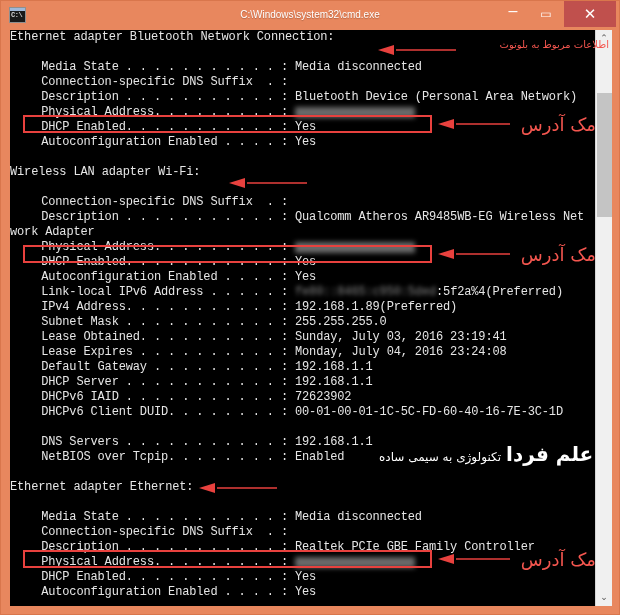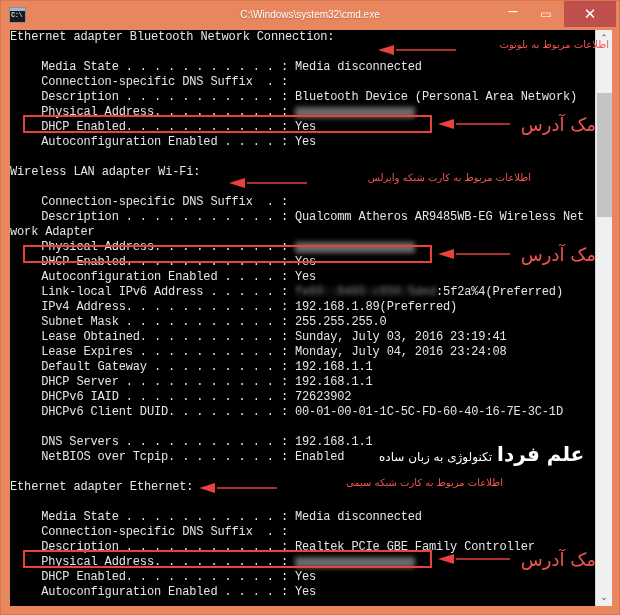--- a/index.html
+++ b/index.html
@@ -250,47 +250,45 @@
       </svg>
     </div>
     <div class="ann-label" style="left:515px; top:113px; width:80px;">مک آدرس</div>
 
     <div class="ann-arrow" style="left:228px; top:176px; width:78px;">
       <svg width="78" height="12" viewBox="0 0 78 12">
         <line x1="18" y1="6" x2="78" y2="6" stroke="#e8413e" stroke-width="1.6"></line>
         <polygon points="0,6 16,1 16,11" fill="#e8413e"></polygon>
       </svg>
     </div>
-    <div class="ann-label big" style="left:260px; top:171px; width:270px;">اطلاعات مربوط به کارت شبکه وایرلس</div>
 
     <div class="ann-box" style="left:22px; top:244px; width:409px; height:18px;"></div>
     <div class="ann-arrow" style="left:437px; top:247px; width:72px;">
       <svg width="72" height="12" viewBox="0 0 72 12">
         <line x1="18" y1="6" x2="72" y2="6" stroke="#e8413e" stroke-width="1.6"></line>
         <polygon points="0,6 16,1 16,11" fill="#e8413e"></polygon>
       </svg>
     </div>
     <div class="ann-label" style="left:515px; top:243px; width:80px;">مک آدرس</div>
 
     <div class="ann-arrow" style="left:198px; top:481px; width:78px;">
       <svg width="78" height="12" viewBox="0 0 78 12">
         <line x1="18" y1="6" x2="78" y2="6" stroke="#e8413e" stroke-width="1.6"></line>
         <polygon points="0,6 16,1 16,11" fill="#e8413e"></polygon>
       </svg>
     </div>
-    <div class="ann-label big" style="left:232px; top:476px; width:270px;">اطلاعات مربوط به کارت شبکه سیمی</div>
 
     <div class="ann-box" style="left:22px; top:549px; width:409px; height:18px;"></div>
     <div class="ann-arrow" style="left:437px; top:552px; width:72px;">
       <svg width="72" height="12" viewBox="0 0 72 12">
         <line x1="18" y1="6" x2="72" y2="6" stroke="#e8413e" stroke-width="1.6"></line>
         <polygon points="0,6 16,1 16,11" fill="#e8413e"></polygon>
       </svg>
     </div>
     <div class="ann-label" style="left:515px; top:548px; width:80px;">مک آدرس</div>
 
     <div id="watermark" style="left:378px; top:441px;">
       <span id="wm-brand">علم فردا</span>
-      <span id="wm-tag">تکنولوژی به زبان ساده</span>
+      <span id="wm-tag">تکنولوژی به سیمی ساده</span>
     </div>
 
   </div>
 </div>
 
 </body></html>

